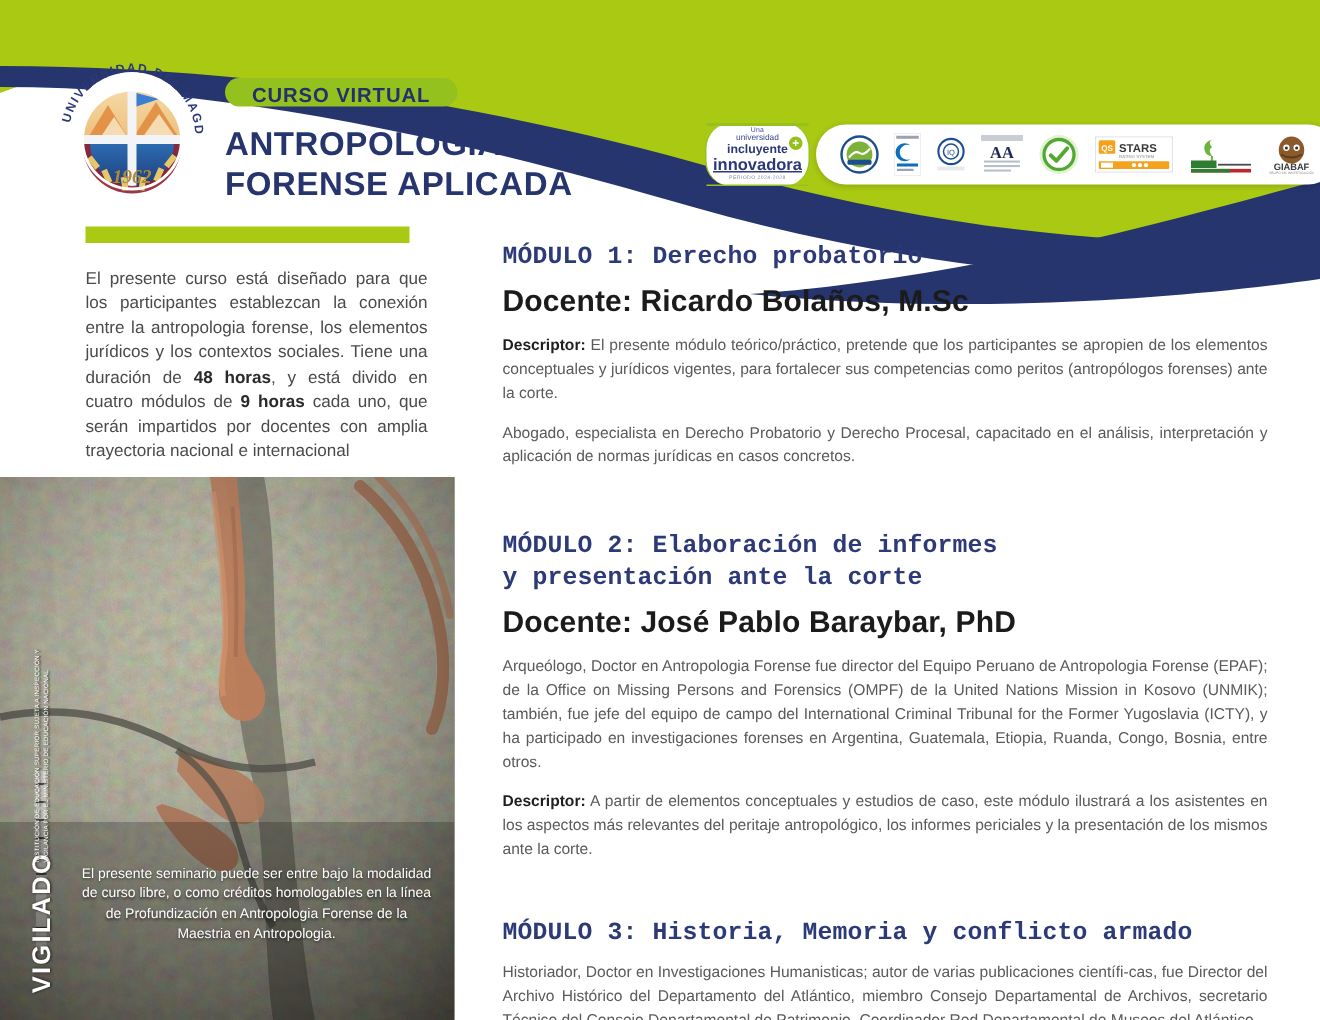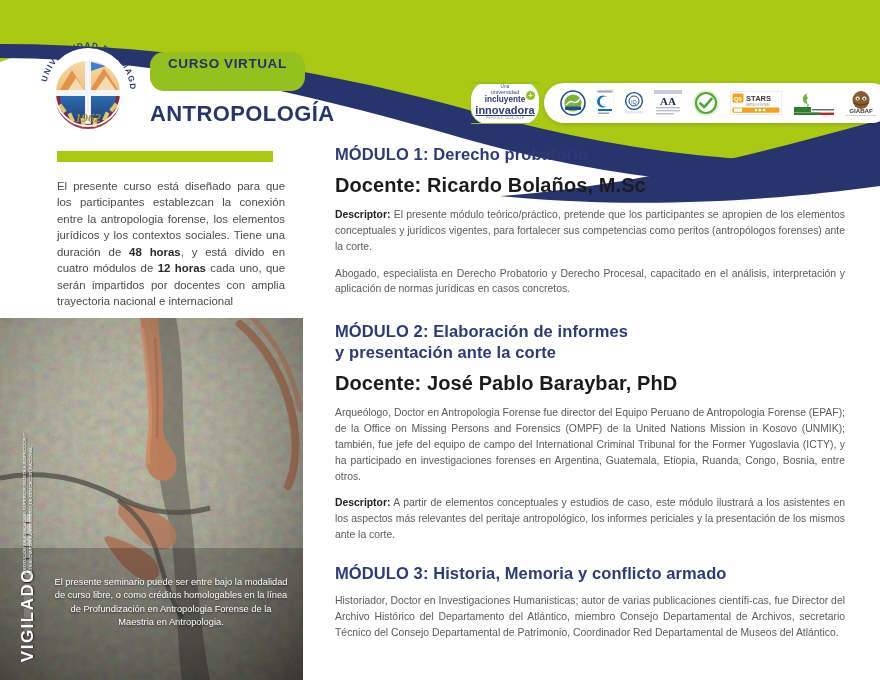--- a/index.html
+++ b/index.html
@@ -16,21 +16,21 @@
 
   
   .seal{position:absolute;left:36px;top:38px;width:104px;height:104px;}
   .seal svg{display:block;}
 
   
   .title-block{position:absolute;left:150px;top:52px;width:330px;}
   .pill{
     display:inline-block;background:#95c11f;color:#23306b;
     font-size:13.5px;font-weight:bold;letter-spacing:.6px;
-    padding:5px 18px 20px;border-radius:14px;line-height:1;
+    padding:5px 18px 0;border-radius:14px;line-height:1;
   }
   .course-title{
     margin-top:9px;color:#27356f;font-size:22px;font-weight:bold;
     letter-spacing:.4px;line-height:1.23;
   }
 
   
   .accred{
     position:absolute;left:470px;top:82px;height:42px;display:flex;align-items:center;gap:4px;
   }
@@ -87,21 +87,22 @@
     position:absolute;left:22px;bottom:105px;
     writing-mode:vertical-rl;transform:rotate(180deg);
     color:#ffffff;font-size:4.1px;letter-spacing:.2px;line-height:1.5;
     text-shadow:0 1px 1px rgba(0,0,0,.7);max-height:150px;
   }
 
   
   .right-col{position:absolute;left:335px;top:144px;width:510px;}
   .mod-title{
     color:#2c3a78;font-size:16.5px;font-weight:bold;line-height:1.28;letter-spacing:.1px;
-    margin:0 0 9px 0;
+    margin:16px 0 9px 0;
+    font-family:Liberation Mono, monospace;
   }
   .teacher{
     color:#1b1b1b;font-size:20px;font-weight:bold;letter-spacing:.1px;margin:0 0 10px 0;
   }
   .body-txt{
     font-size:10.4px;line-height:1.52;color:#5a5a5a;text-align:justify;margin:0 0 11px 0;
   }
   .body-txt b{color:#1f1f1f;}
   .mod-gap{height:9px;}
   .mod-gap-lg{height:13px;}
@@ -166,20 +167,21 @@
       <textPath href="#ringpath" startOffset="6%">UNIVERSIDAD DEL MAGDALENA</textPath>
     </text>
     <text x="52" y="84" text-anchor="middle" font-family="Liberation Serif, serif" font-size="13" font-style="italic" font-weight="bold" fill="#b08a36">1962</text>
   </svg>
 </div>
 
 <div class="title-block">
   <div class="pill">CURSO VIRTUAL</div>
   <div class="course-title">
     <div>ANTROPOLOGÍA</div>
+    <div>FORENSE APLICADA</div>
   </div>
 </div>
 
 <div class="accred">
   <div class="accred-left">
     <div class="incl-txt">
       <div class="l1">Una</div>
       <div class="l2">universidad</div>
       <div class="l3">incluyente</div>
       <div class="l4">innovadora</div>
@@ -258,21 +260,21 @@
       <circle cx="11.6" cy="9.7" r="1" fill="#2e2e2e"></circle>
         <circle cx="18.4" cy="9.7" r="1" fill="#2e2e2e"></circle>
       <path d="M8,14 q7,4 14,0" stroke="#5d3a18" stroke-width="1.2" fill="none"></path>
       <text x="15" y="24" text-anchor="middle" font-family="Liberation Sans, sans-serif" font-size="6.2" font-weight="bold" fill="#3a3a3a">GIABAF</text>
       <text x="15" y="27.2" text-anchor="middle" font-family="Liberation Sans, sans-serif" font-size="2.3" fill="#8b8b8b">GRUPO DE INVESTIGACIÓN</text>
     </svg>
   </div>
 </div>
 
 <div class="green-bar"></div>
-<div class="intro">El presente curso está diseñado para que los participantes establezcan la conexión entre la antropologia forense, los elementos jurídicos y los contextos sociales. Tiene una duración de <b>48 horas</b>, y está divido en cuatro módulos de <b>12 horas</b> cada uno, que serán impartidos por docentes con amplia trayectoria nacional e internacional</div>
+<div class="intro">El presente curso está diseñado para que los participantes establezcan la conexión entre la antropologia forense, los elementos jurídicos y los contextos sociales. Tiene una duración de <b>48 horas</b>, y está divido en cuatro módulos de <b>9 horas</b> cada uno, que serán impartidos por docentes con amplia trayectoria nacional e internacional</div>
 
 <div class="photo">
   <svg class="photo-art" width="303" height="362" viewBox="0 0 303 362" preserveAspectRatio="xMidYMid slice" xmlns="http://www.w3.org/2000/svg">
     <defs>
       <linearGradient id="soil" x1="0" y1="0" x2="1" y2="1">
         <stop offset="0%" stop-color="#7d7a62"></stop>
         <stop offset="35%" stop-color="#6a6a53"></stop>
         <stop offset="70%" stop-color="#50503c"></stop>
         <stop offset="100%" stop-color="#3a3a2c"></stop>
       </linearGradient>

